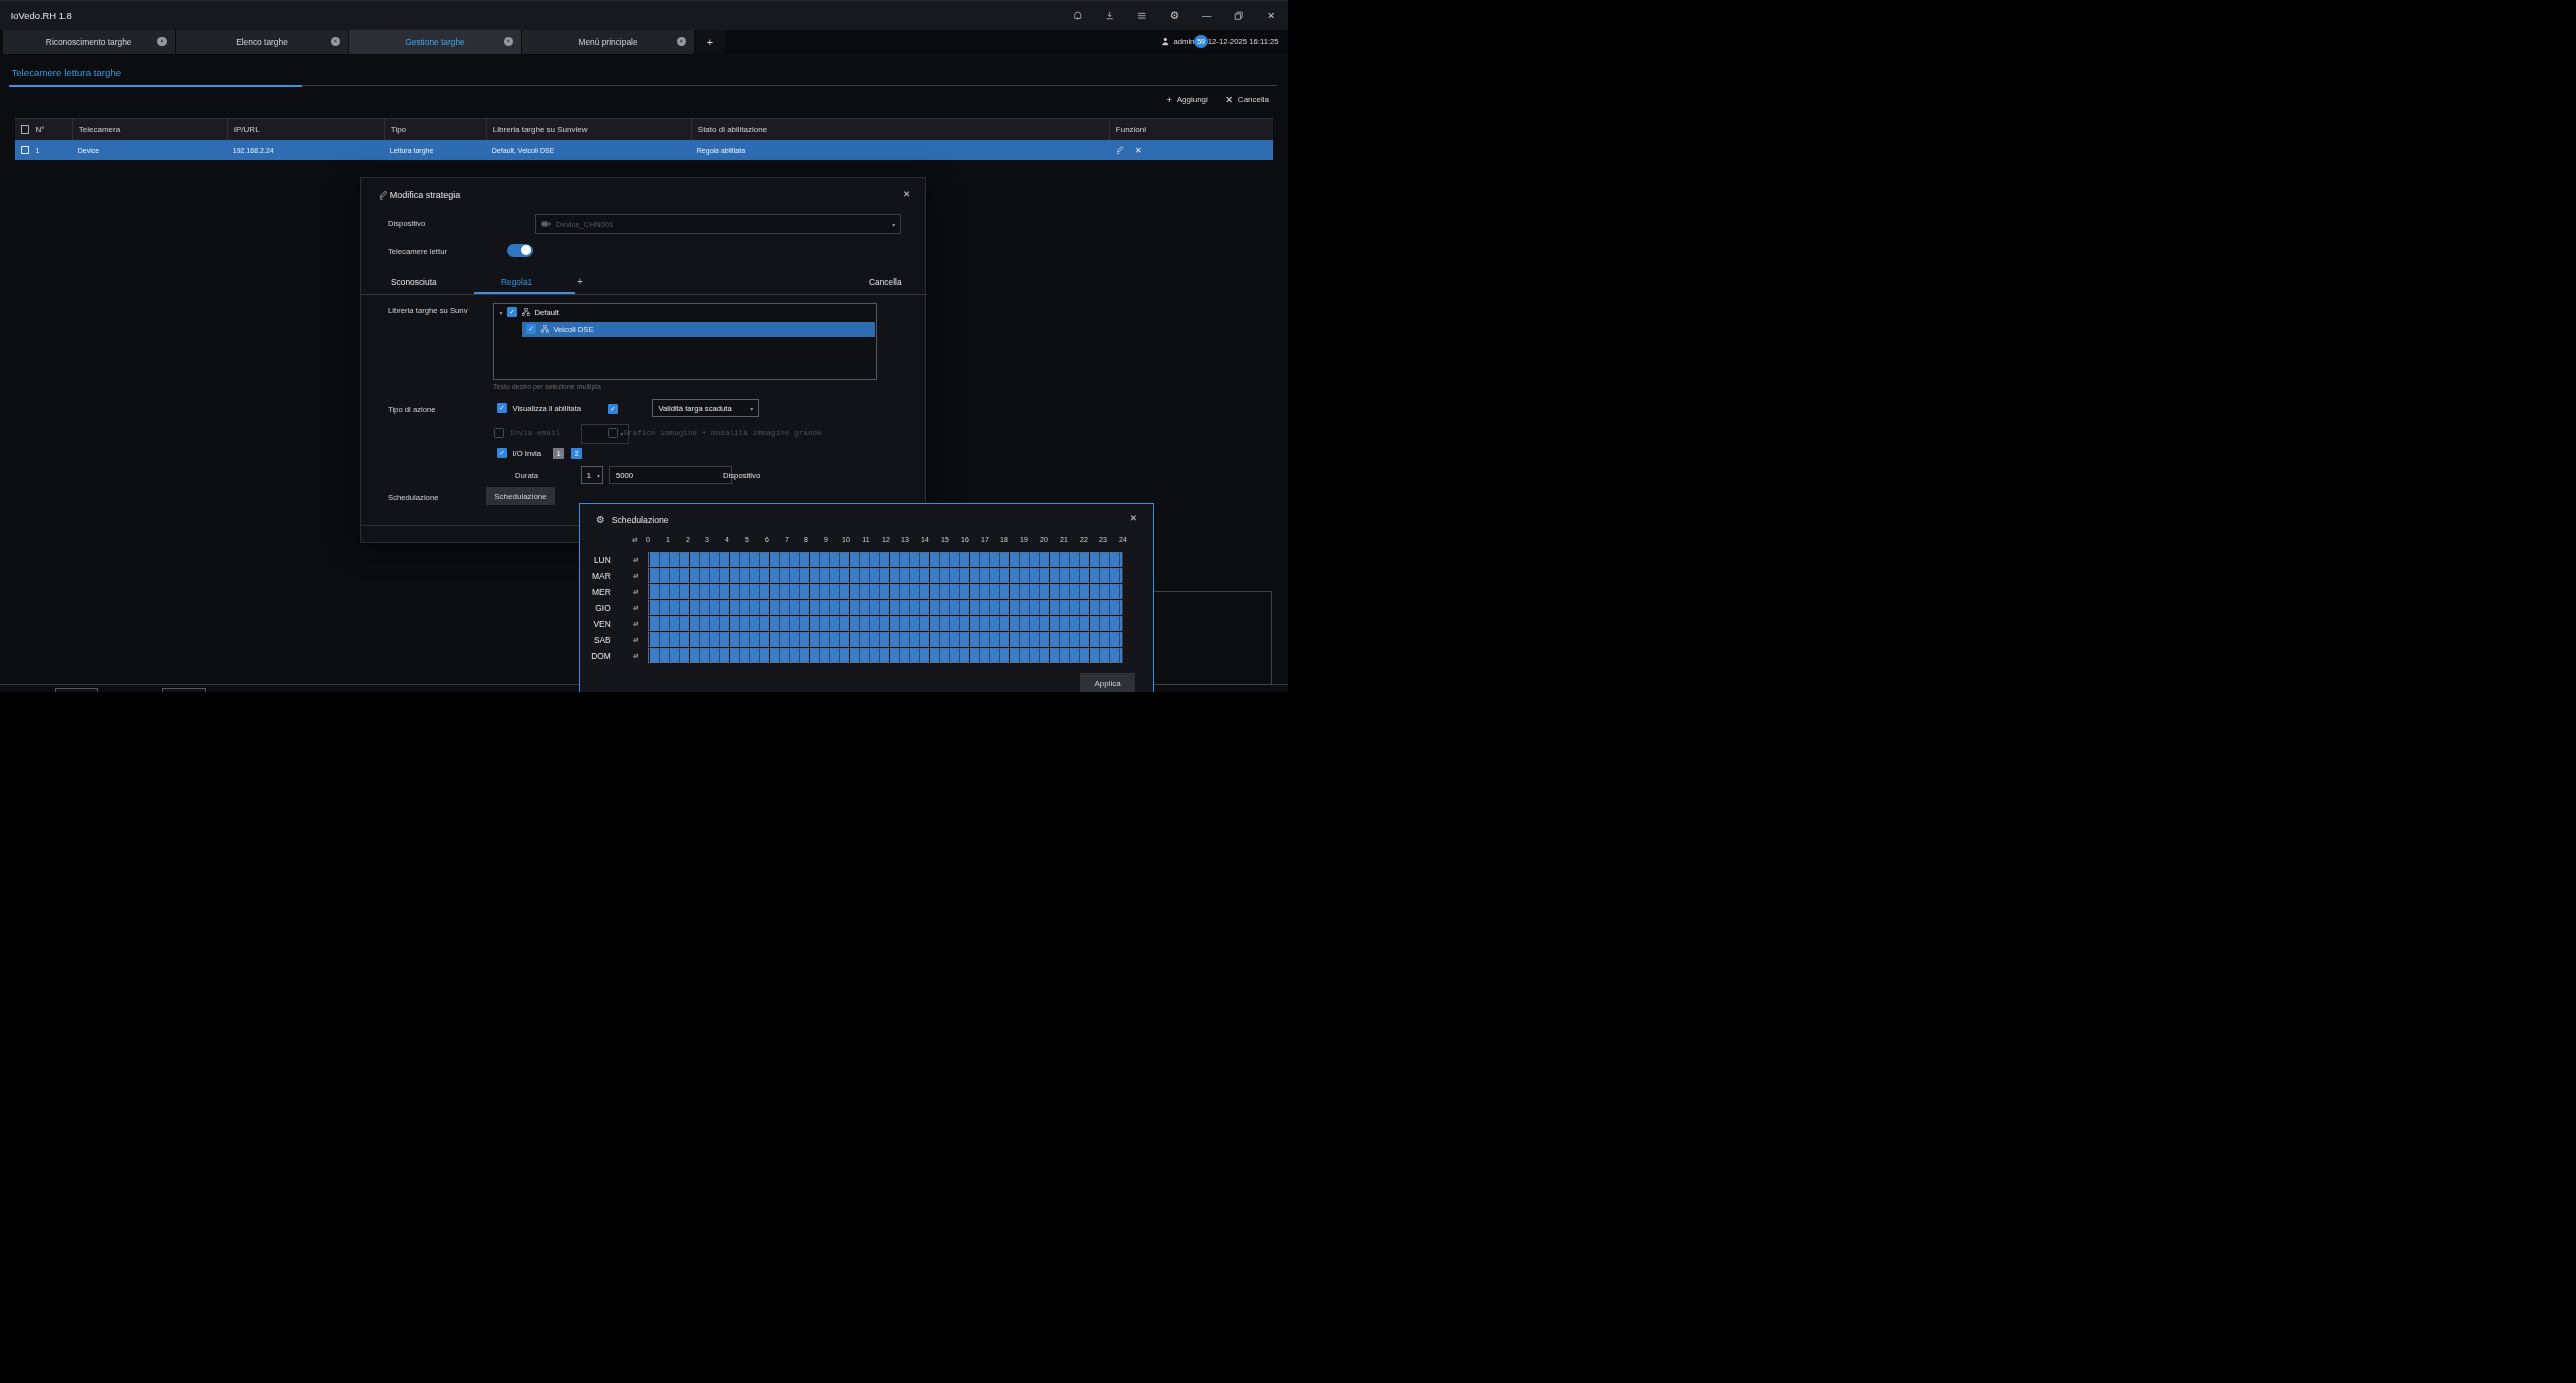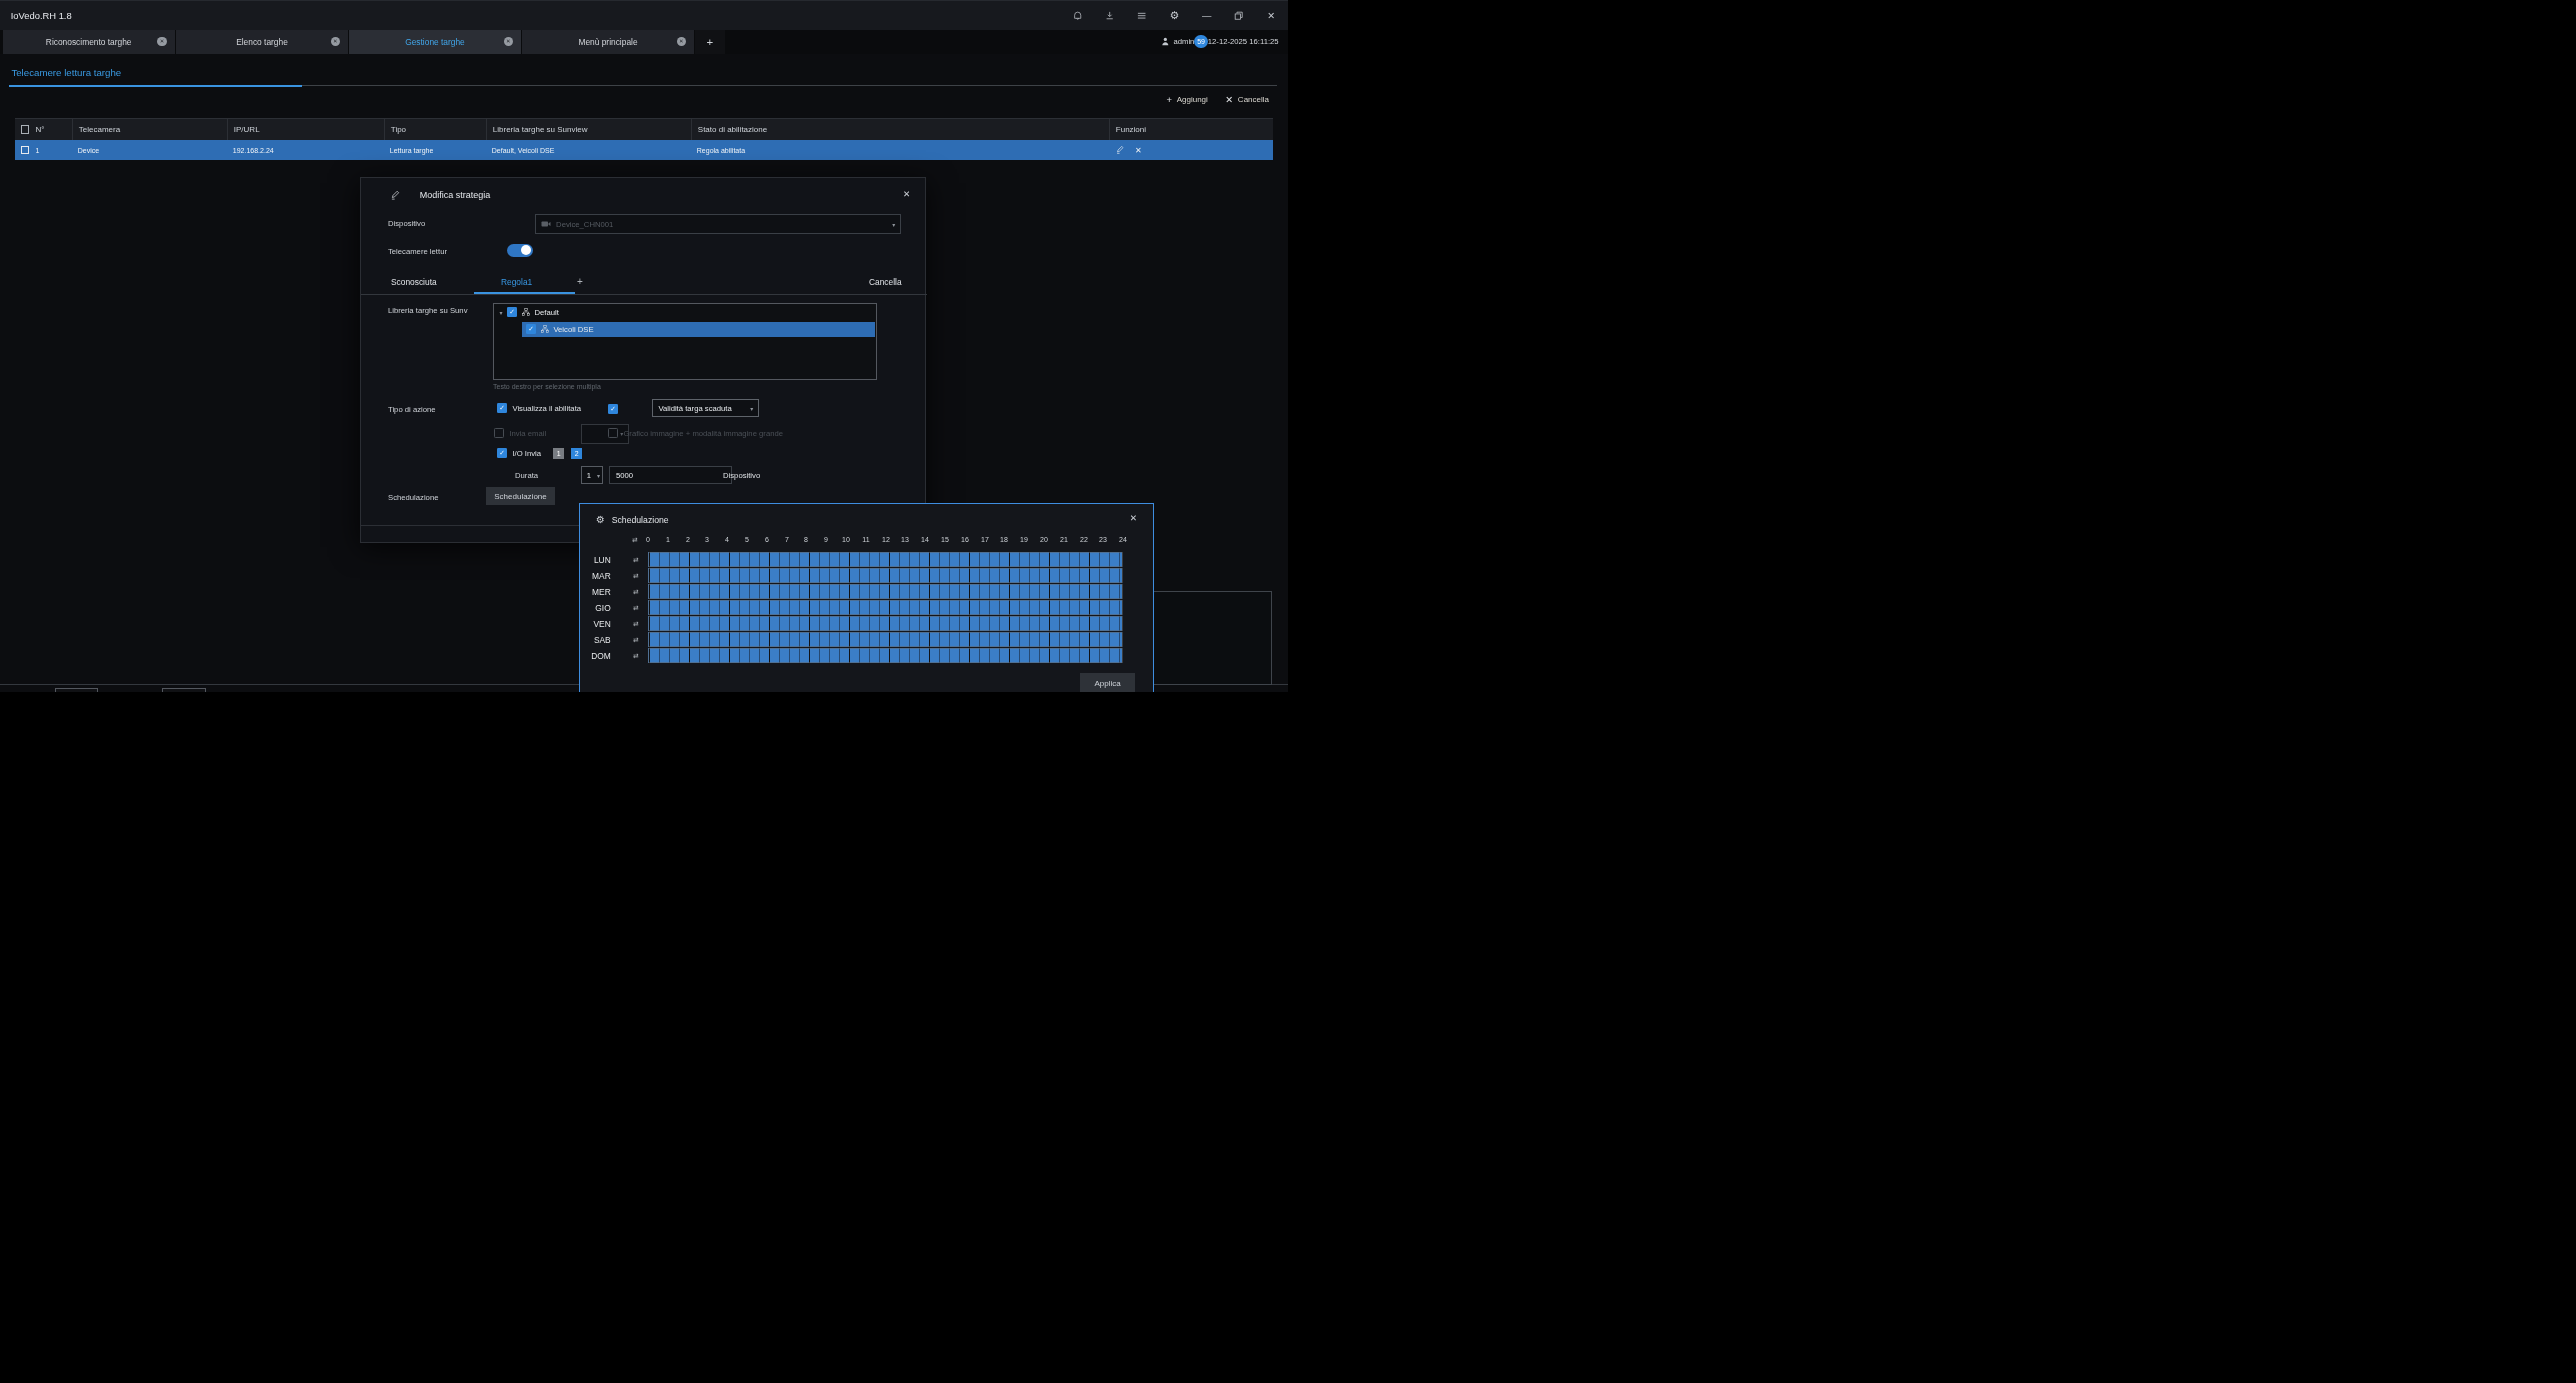--- a/index.html
+++ b/index.html
@@ -46,39 +46,39 @@
   .func-ic { color:#eef1f4; font-size:8px; display:flex; align-items:center; }
 
   
   .cbx { width:10px; height:10px; border-radius:1.3px; flex:none; display:flex; align-items:center; justify-content:center; font-size:6.7px; }
   .cbx.checked { background:#2f86dc; color:#fff; }
   .cbx.un { border:0.7px solid #474c53; background:transparent; color:transparent; }
   .caret { color:#8d939a; font-size:6px; }
 
   
   .modal { position:absolute; left:360px; top:177px; width:566px; height:366px; background:#111318; border:0.7px solid #2b2e34; box-shadow:0 5.4px 27px rgba(0,0,0,.75); z-index:40; }
-  .modal-header { position:absolute; left:16px; top:0; width:100%; height:34px; display:flex; align-items:center; padding-left:12.8px; gap:20px; font-size:9px; color:#e5e8ec; }
+  .modal-header { position:absolute; left:4px; top:0; width:100%; height:34px; display:flex; align-items:center; padding-left:12.8px; gap:2px; font-size:9px; color:#e5e8ec; }
   .modal-close { position:absolute; right:14.8px; top:11.4px; font-size:8.7px; color:#c9cdd3; }
   .m-label { position:absolute; left:27px; font-size:7.7px; color:#cfd3d8; }
   .field { background:#0e1014; border:0.7px solid #3a3f46; position:absolute; display:flex; align-items:center;margin-left:28px; }
   .dd-caret { position:absolute; right:4.7px; }
   .device-dd { left:146px; top:36px; width:366px; height:20px; padding-left:5.4px; gap:4.7px; color:#565b62; font-size:7.7px; }
   .toggle { position:absolute; left:146px; top:66px; width:25.5px; height:12.8px; border-radius:6.7px; background:#2f76c4; }
   .toggle::after { content:''; position:absolute; right:1.3px; top:1.3px; width:10px; height:10px; border-radius:50%; background:#fff; }
   .rtab { position:absolute; font-size:8.4px; color:#e2e5e9; }
   .rtab.active { color:#3898e4; }
   .rule-underline { position:absolute; left:113px; top:114px; width:101px; height:2px; background:#3a93e0; }
   .rule-divider { position:absolute; left:0; top:116px; width:566px; height:1.3px; background:#33373d; }
   .tree-box { position:absolute; left:132px; top:125px; width:384px; height:77px; background:#0e1013; border:0.7px solid #54585f; }
   .tree-row { position:absolute; display:flex; align-items:center; gap:4.7px; font-size:7.7px; color:#e8ebee; }
   .tree-hl { position:absolute; left:27.5px; top:17.5px; right:0.7px; height:15.4px; background:#2e6db4; }
   .tree-ic { color:#dfe2e6; display:flex; }
   .hint { position:absolute; left:132px; top:205px; font-size:7px; color:#62686f; }
   .arow { position:absolute; display:flex; align-items:center; gap:5.4px; font-size:7.7px; color:#dde0e4; }
-  .arow.disabled { color:#4b5057; }
+  .arow.disabled { color:#4b5057;font-family:Liberation Mono, monospace; }
   .iobtn { width:11.4px; height:11.4px; font-size:7px; color:#fff; display:flex; align-items:center; justify-content:center; }
   .iobtn.gray { background:#787c82; }
   .iobtn.blue { background:#2f86dc; }
   .btn { background:#2e3238; color:#ced2d8; display:flex; align-items:center; justify-content:center; font-size:8px; }
   .modal-footer-divider { position:absolute; left:0; top:347px; width:566px; height:0.7px; background:#2c2f35; }
 
   
   .sdialog { position:absolute; left:579px; top:503px; width:575px; height:208px; background:#14161b; border:1.3px solid #3e8de0; z-index:50; }
   .sd-header { position:absolute; left:0; top:0; width:100%; height:31px; display:flex; align-items:center; padding-left:16px; gap:6.7px; font-size:8.7px; color:#e3e6ea; }
   .sd-close { position:absolute; right:16px; top:9.4px; font-size:8.7px; color:#c9cdd3; }

